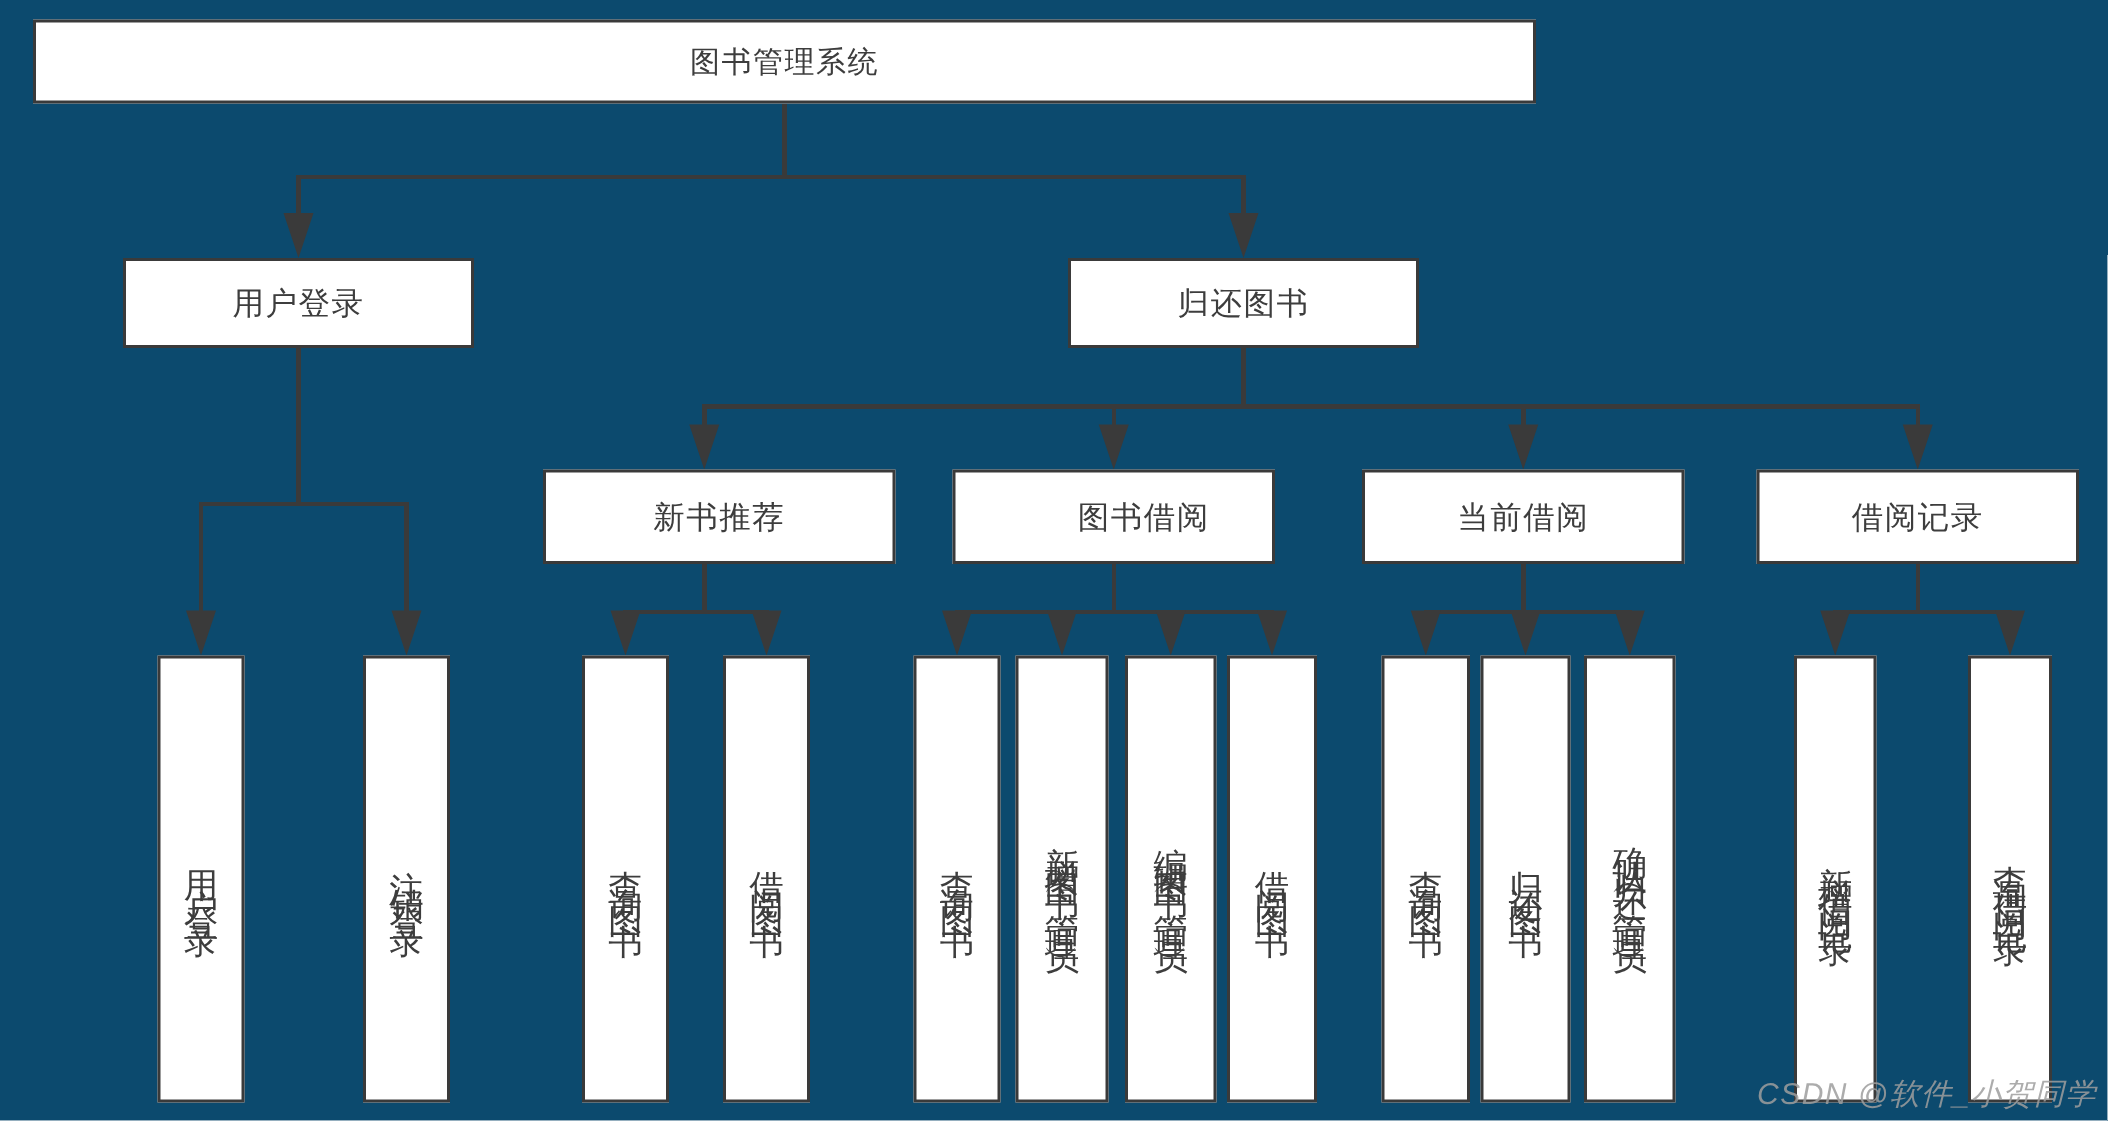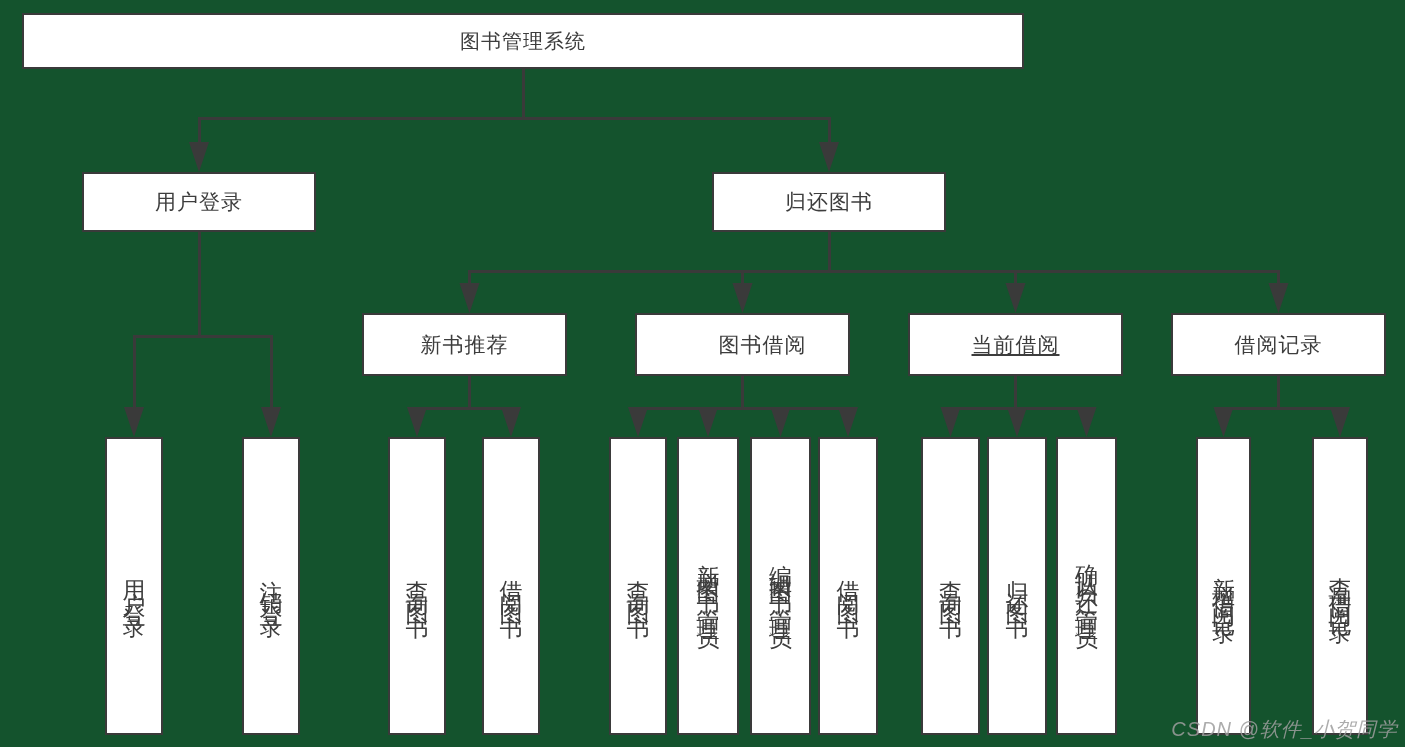--- a/index.html
+++ b/index.html
@@ -5,21 +5,21 @@
   html, body {
     margin: 0;
     padding: 0;
     background: #ffffff;
     font-family: "Liberation Sans", "DejaVu Sans", sans-serif;
   }
   .stage {
     position: relative;
     width: 1405px;
     height: 747px;
-    background: #14532d;
+    background: #0c4a6e;
     overflow: hidden;
   }
   .connectors {
     position: absolute;
     left: 0; top: 0;
     width: 1405px;
     height: 747px;
   }
   .connectors path, .connectors line {
     stroke: #3a3a3a;
@@ -149,27 +149,27 @@
     <span>图书管理系统</span>
   </div>
 
   <div class="hbox" style="left:82px; top:172px; width:234px; height:60px;">
     <span>用户登录</span>
   </div>
   <div class="hbox" style="left:712px; top:172px; width:234px; height:60px;">
     <span>归还图书</span>
   </div>
 
-  <div class="hbox" style="left:362px; top:313px; width:205px; height:63px;justify-content:center;">
+  <div class="hbox" style="left:362px; top:313px; width:235px; height:63px;justify-content:center;">
     <span>新书推荐</span>
   </div>
   <div class="hbox" style="left:635px; top:313px; width:215px; height:63px;padding-left:40px;">
     <span>图书借阅</span>
   </div>
-  <div class="hbox" style="left:908px; top:313px; width:215px; height:63px;text-decoration:underline;">
+  <div class="hbox" style="left:908px; top:313px; width:215px; height:63px;">
     <span>当前借阅</span>
   </div>
   <div class="hbox" style="left:1171px; top:313px; width:215px; height:63px;">
     <span>借阅记录</span>
   </div>
 
   <div class="leaf" style="left:105px; width:58px;">
     <span class="vtext">用户登录</span>
   </div>
   <div class="leaf" style="left:242px; width:58px;">

